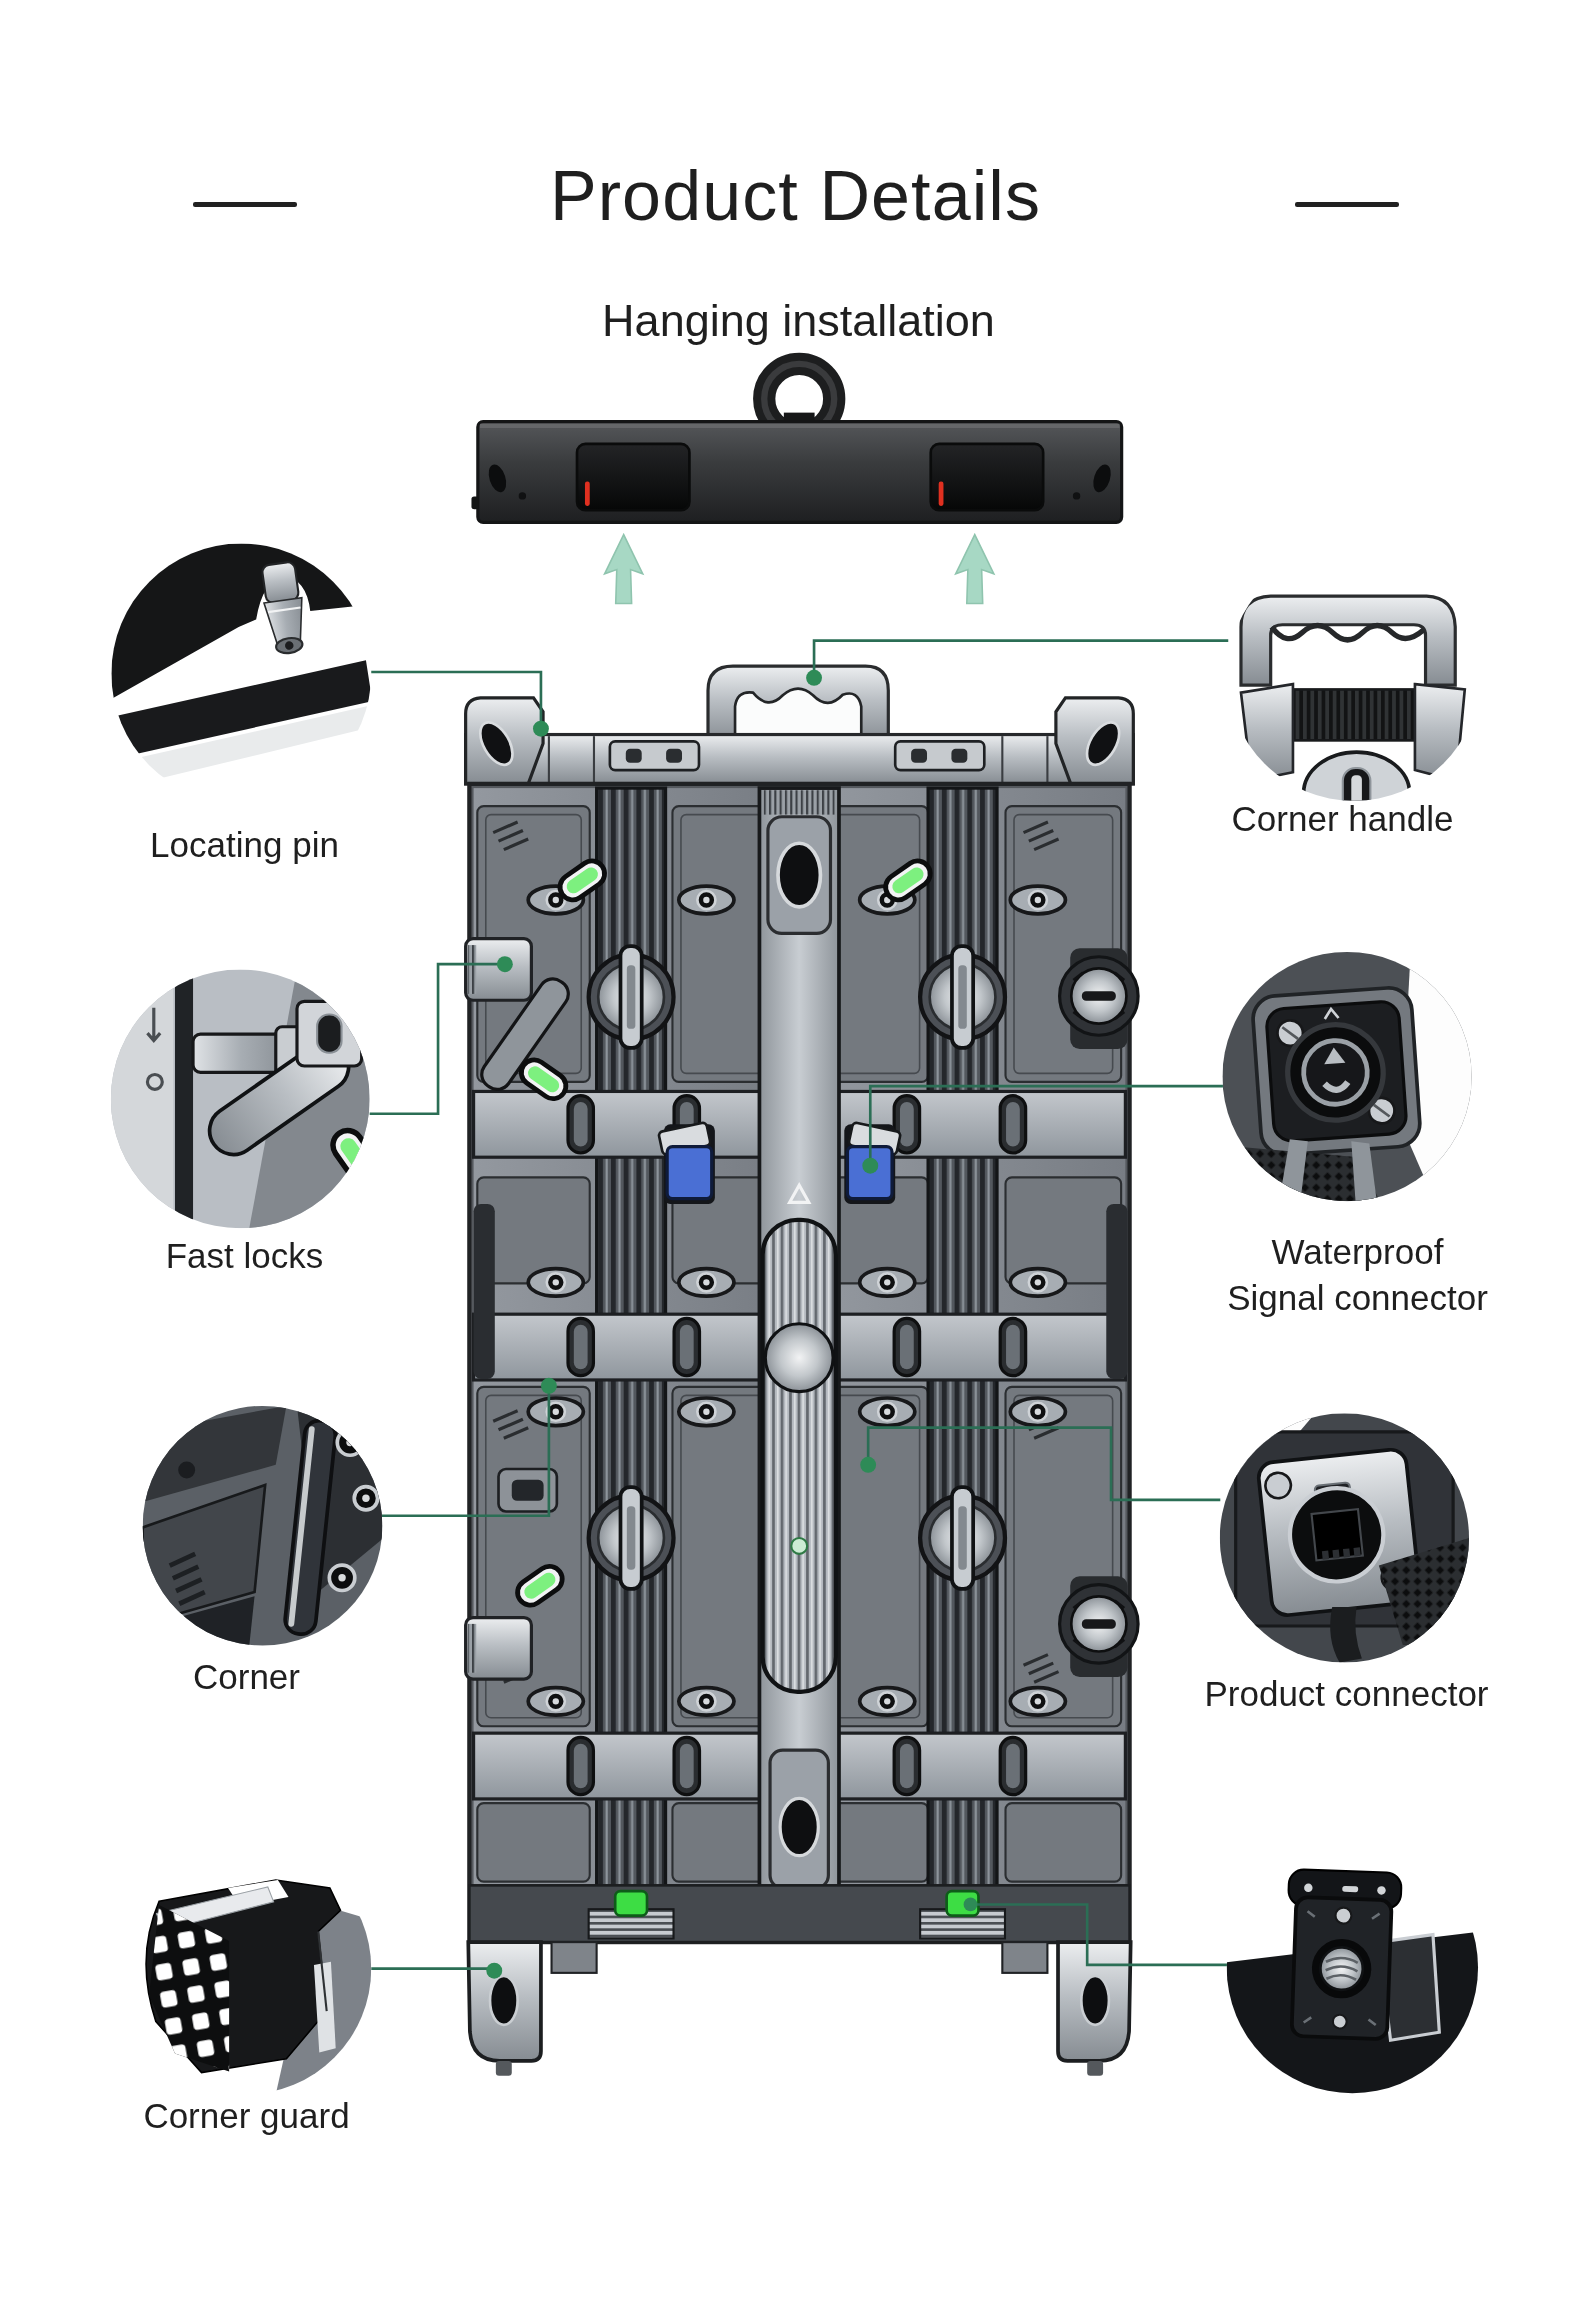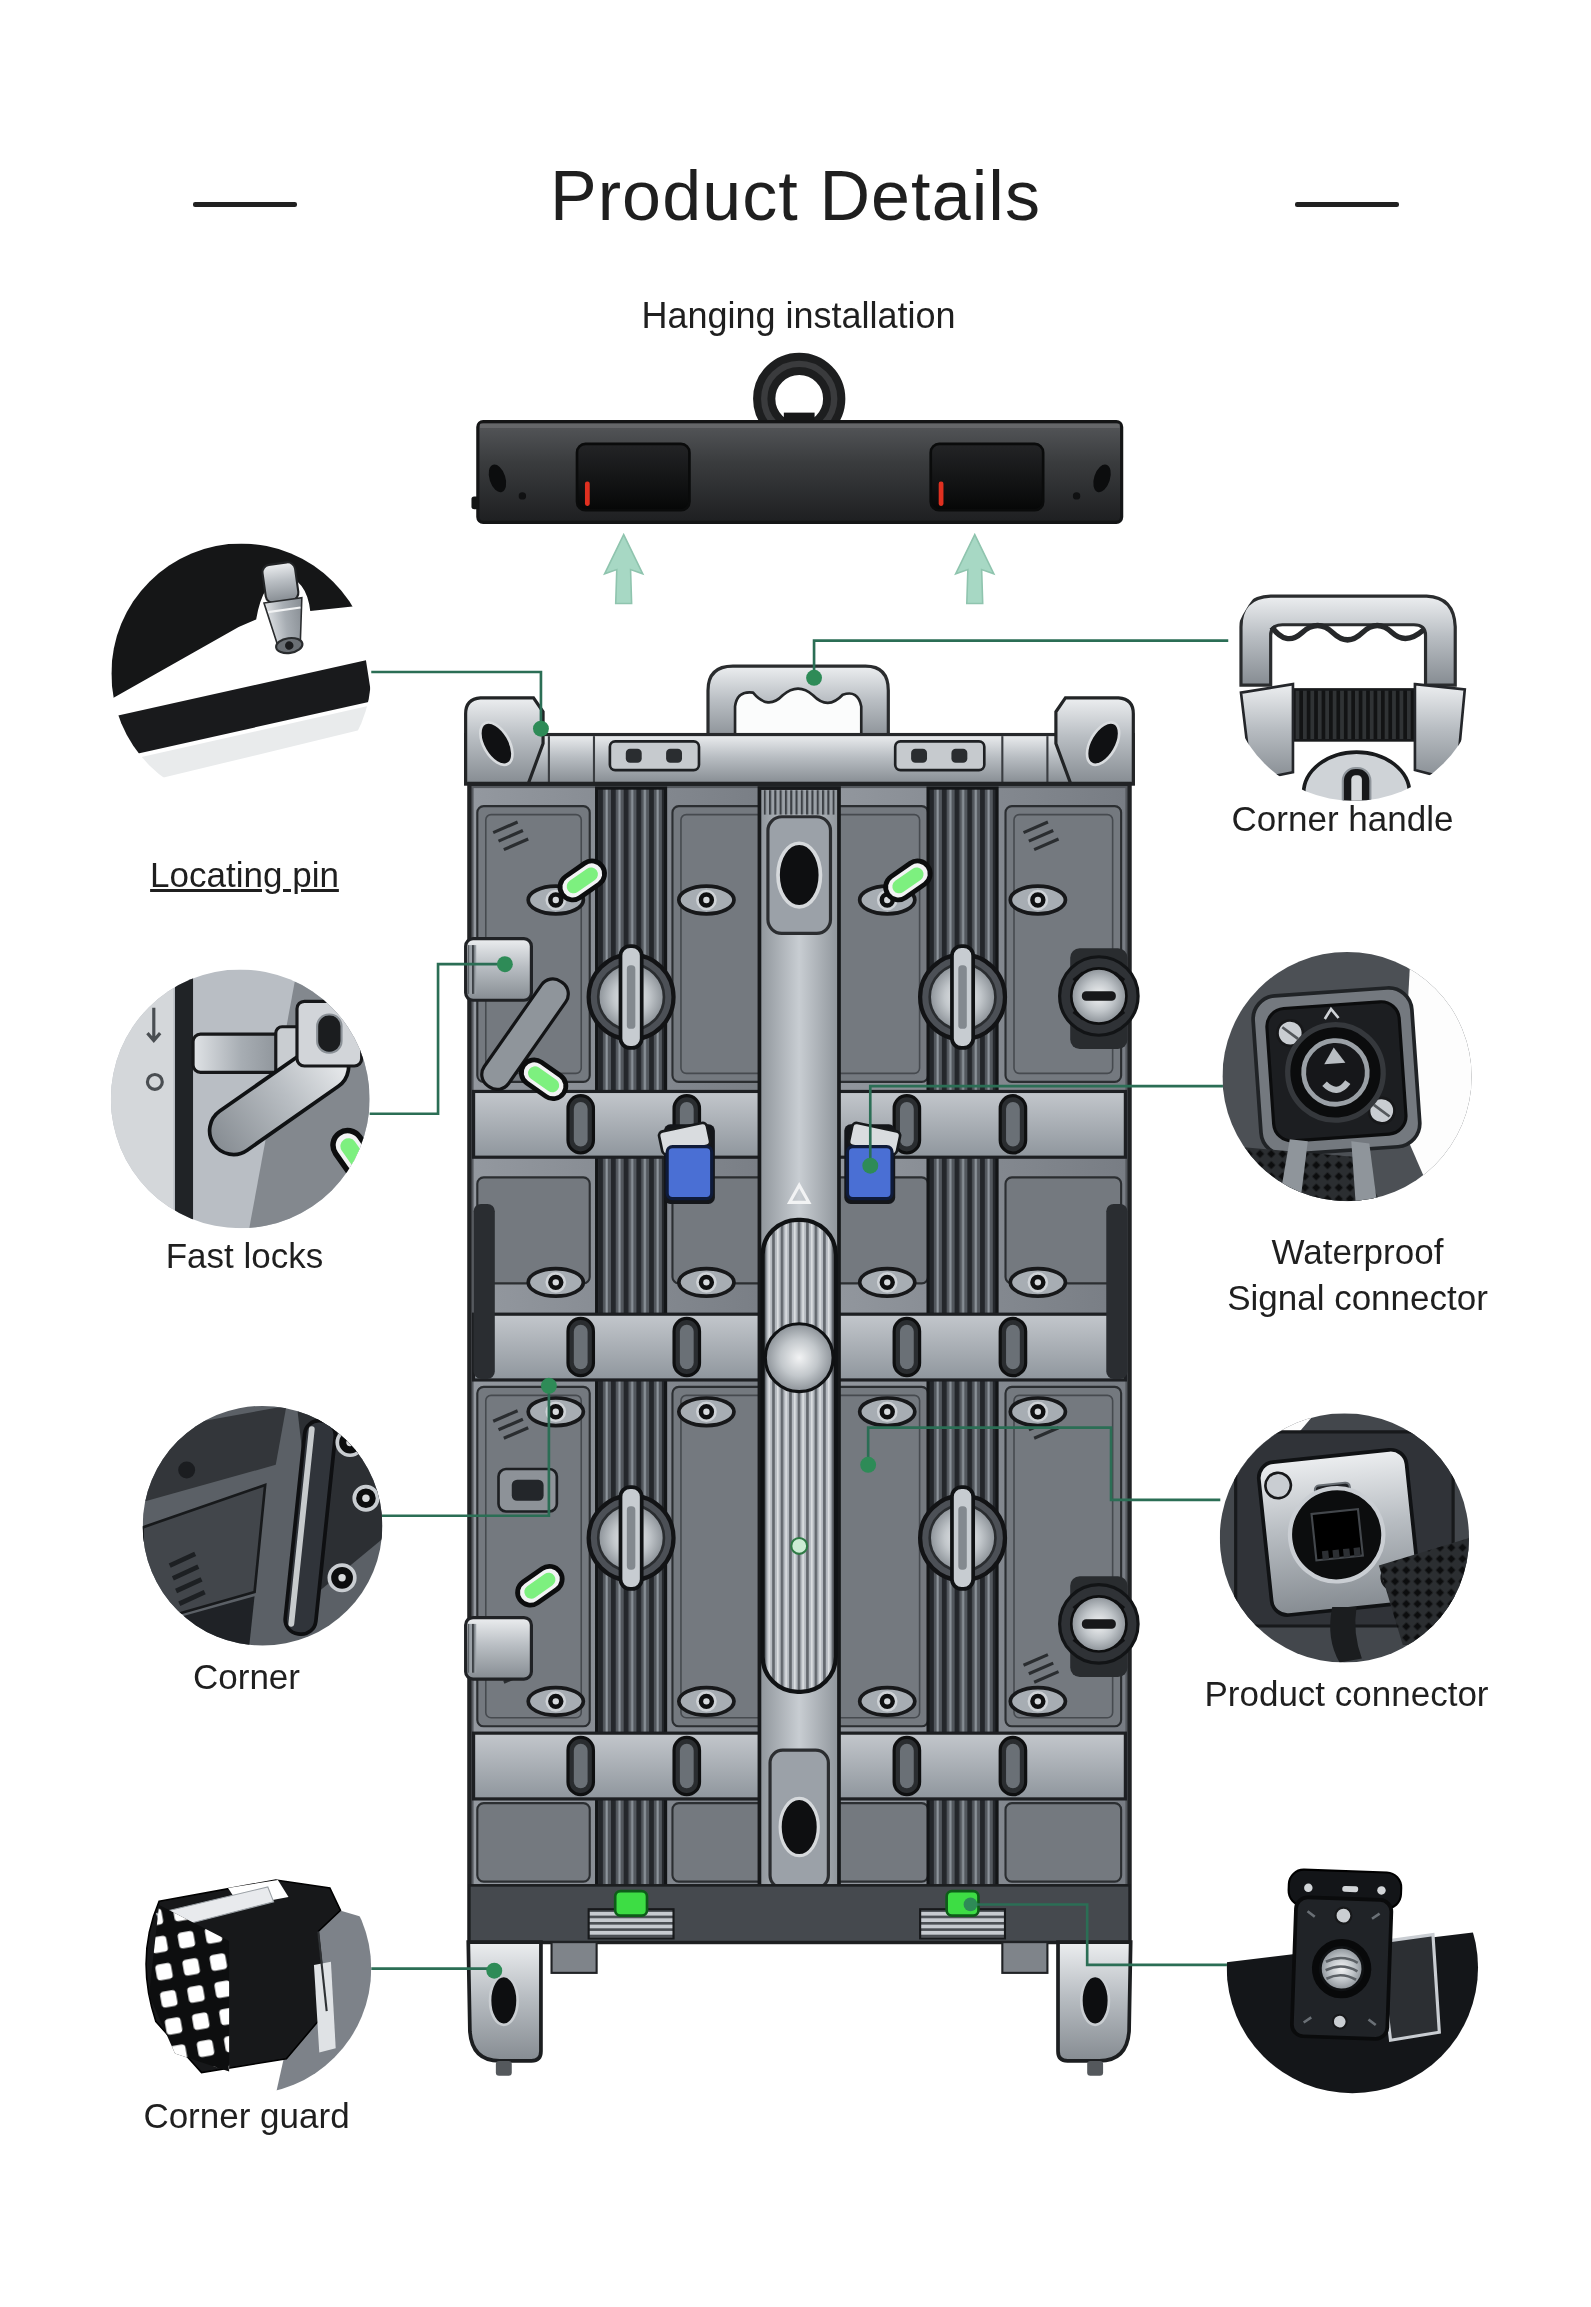--- a/index.html
+++ b/index.html
@@ -4,23 +4,23 @@
 <style>
   html,body{margin:0;padding:0;background:#ffffff;}
   #stage{position:relative;width:1591px;height:2307px;background:#ffffff;overflow:hidden;
          font-family:"Liberation Sans", sans-serif;color:#1f1f1f;}
   #art{position:absolute;left:0;top:0;width:1591px;height:2307px;}
   .txt{position:absolute;text-align:center;white-space:nowrap;color:#1f1f1f;}
   #page-title{left:0;top:156px;width:1591px;font-size:70px;font-weight:400;letter-spacing:1.1px;}
   .dash{position:absolute;height:4.8px;background:#212121;border-radius:2.1px;top:202px;}
   #dash-left{left:193px;width:104px;}
   #dash-right{left:1295px;width:104px;}
-  #hanging-label{left:560px;top:295px;width:477px;font-size:36px;}
+  #hanging-label{left:560px;top:295px;width:477px;font-size:45px;}
   .callout-label{font-size:35px;}
-  #label-locating-pin{left:59px;top:855px;width:371px;text-decoration:underline;}
+  #label-locating-pin{left:59px;top:825px;width:371px;}
   #label-fast-locks{left:59px;top:1236px;width:371px;}
   #label-handle{left:61px;top:1657px;width:371px;}
   #label-corner-guard{left:61px;top:2096px;width:371px;}
   #label-lifting-handle{left:1157px;top:799px;width:371px;}
   #label-waterproof{left:1172px;top:1229px;width:371px;line-height:1.32;}
   #label-signal-connector{left:1161px;top:1674px;width:371px;}
   #label-lock-slot{left:1164px;top:2096px;width:371px;}
 </style>
 </head>
 <body>

